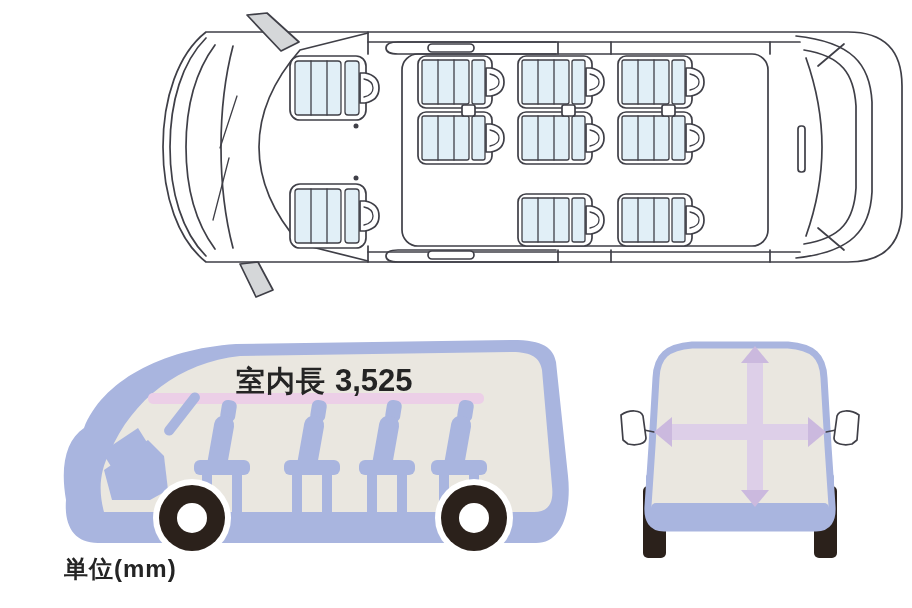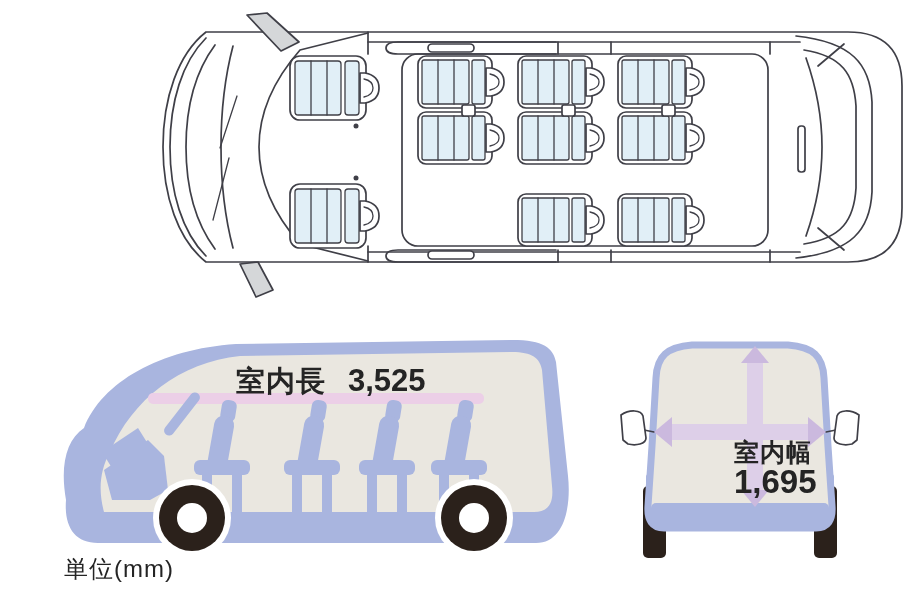--- a/index.html
+++ b/index.html
@@ -19,26 +19,26 @@
   .lavbar{fill:#ddcfe8;}
   .lavarr{fill:#cbb9de;}
   .wheel{fill:#2b211b;}
   .label{
     position:absolute;color:#242424;font-weight:bold;line-height:1.05;
     white-space:nowrap;letter-spacing:1px;
   }
   .label .kanji{font-size:25px;display:block;}
   .label .num{font-size:33px;display:block;letter-spacing:0;}
   #dim-length{font-size:29px;top:365px;left:236px;}
-  #dim-length .inline-num{font-size:31px;margin-left:22px;letter-spacing:0;}
+  #dim-length .inline-num{font-size:31px;margin-left:9px;letter-spacing:0;}
   #dim-height{top:350px;left:657px;}
   #dim-width{top:439px;left:734px;}
   #unit-note{
     position:absolute;left:64px;top:553px;font-size:24px;color:#242424;
-    font-weight:normal;letter-spacing:1px;
+    font-weight:bold;letter-spacing:1px;
   }
 </style>
 </head>
 <body>
 
 <div id="stage">
 
 <svg width="912" height="608" viewBox="0 0 912 608">
 
   <defs>
@@ -192,20 +192,16 @@
       <polygon points="755,507 769,490 741,490" class="lavarr"></polygon>
     </g>
   </g>
 </svg>
 
 <div id="dim-length" class="label">
   <span>室内長</span><span class="inline-num">3,525</span>
 </div>
 
 
-<div id="dim-width" class="label">
-  <span class="kanji">室内幅</span>
-  <span class="num">1,695</span>
+
+<div id="unit-note">単位(mm)</div>
+
 </div>
 
-<div id="unit-note">単位(mm)</div>
-
-</div>
-
 </body></html>

